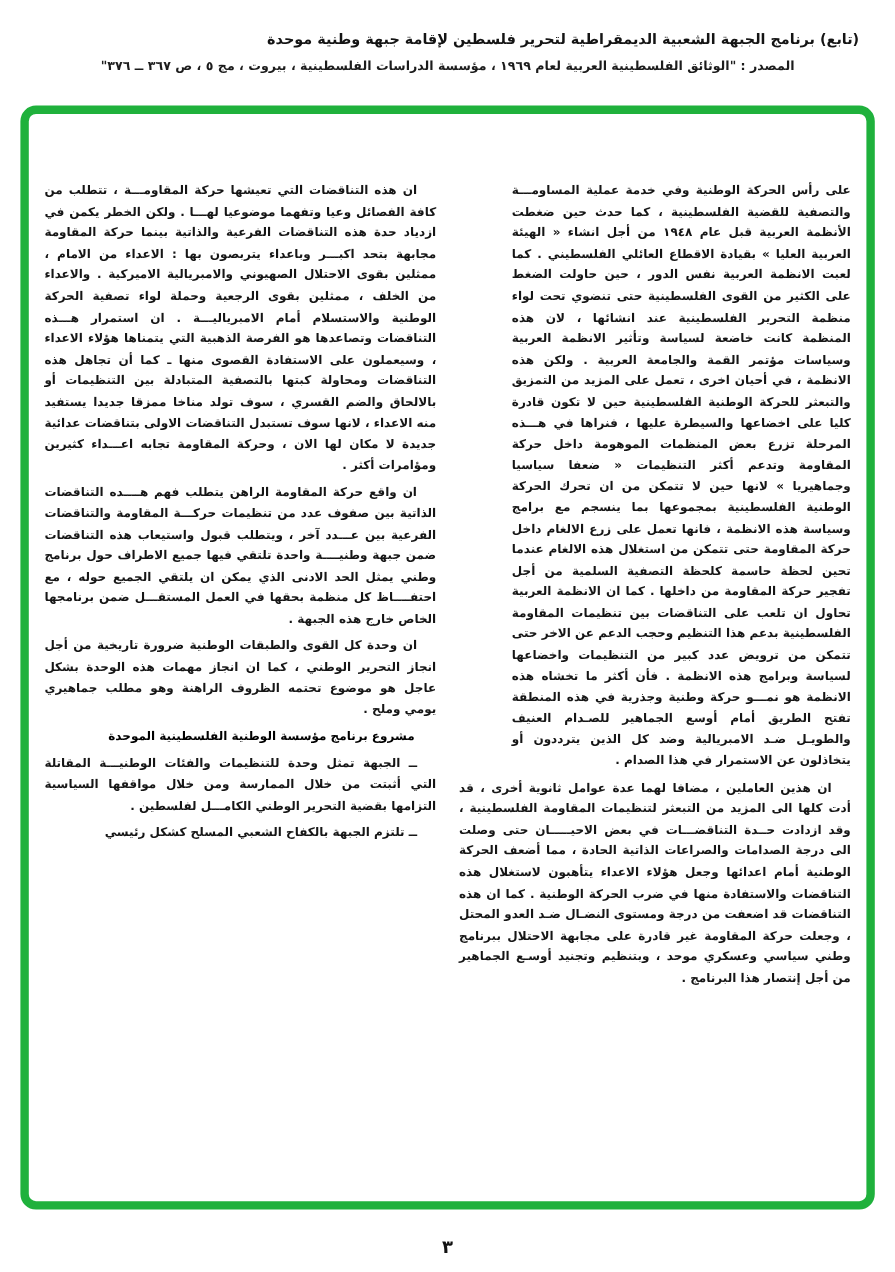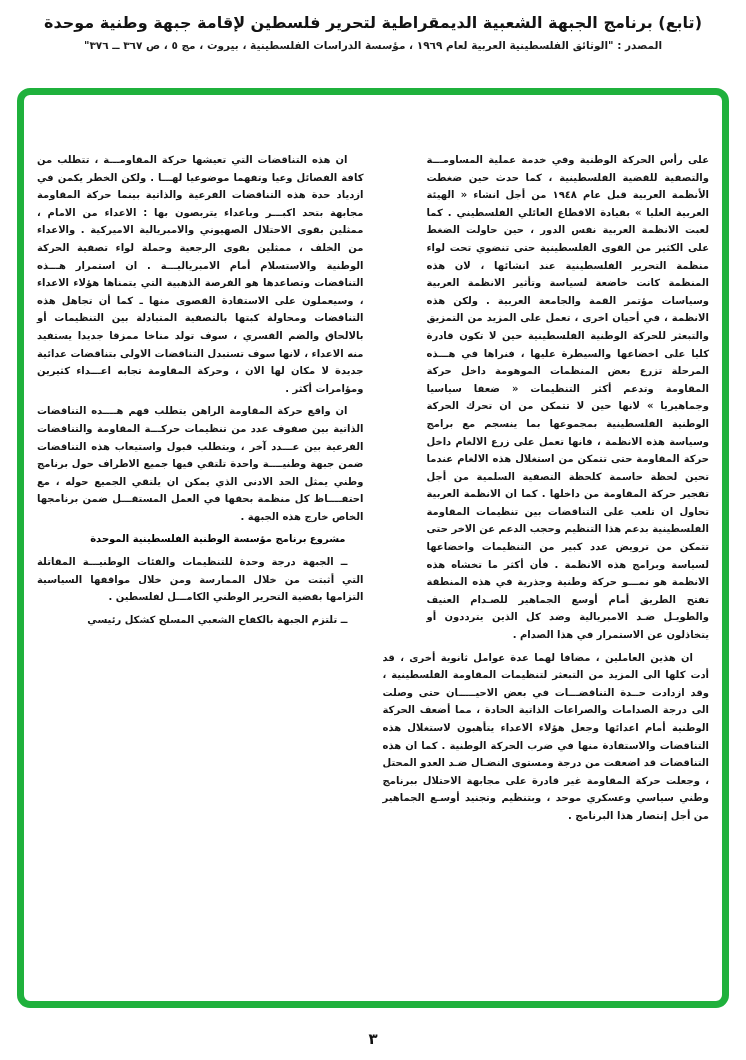--- a/index.html
+++ b/index.html
@@ -2,22 +2,22 @@
 <html lang="ar"><head>
 <meta charset="utf-8">
 <style>
   html,body{margin:0;padding:0;}
   body{
     width:746px;height:1060px;position:relative;background:#ffffff;
     font-family:"DejaVu Sans", sans-serif;color:#141414;overflow:hidden;
   }
   .header{direction:rtl;text-align:center;}
   .doc-title{
-    margin-top:12px;font-size:16px;font-weight:bold;line-height:22px;
-    padding:0 30px;letter-spacing:0;
+    margin-top:22px;font-size:12px;font-weight:bold;line-height:22px;
+    padding:0 30px;letter-spacing:0;text-align:right;
   }
   .doc-source{
     margin-top:5px;font-size:10.5px;font-weight:bold;color:#1c1c1c;
   }
   .frame{
     position:absolute;left:17px;top:88px;width:712px;height:920px;
     box-sizing:border-box;border:7px solid #1fb13c;border-radius:13px;
     background:#ffffff;
   }
   .cols{
@@ -48,22 +48,23 @@
 
 <div class="frame" style="border-color: rgb(31, 177, 60);">
   <div class="cols">
     <section class="col" id="col-right">
         <p class="para noindent">على رأس الحركة الوطنية وفي خدمة عملية المساومـــة والتصفية للقضية الفلسطينية ، كما حدث حين ضغطت الأنظمة العربية قبل عام ١٩٤٨ من أجل انشاء « الهيئة العربية العليا » بقيادة الاقطاع العائلي الفلسطيني . كما لعبت الانظمة العربية نفس الدور ، حين حاولت الضغط على الكثير من القوى الفلسطينية حتى تنضوي تحت لواء منظمة التحرير الفلسطينية عند انشائها ، لان هذه المنظمة كانت خاضعة لسياسة وتأثير الانظمة العربية وسياسات مؤتمر القمة والجامعة العربية . ولكن هذه الانظمة ، في أحيان اخرى ، تعمل على المزيد من التمزيق والتبعثر للحركة الوطنية الفلسطينية حين لا تكون قادرة كليا على اخضاعها والسيطرة عليها ، فنراها في هـــذه المرحلة تزرع بعض المنظمات الموهومة داخل حركة المقاومة وتدعم أكثر التنظيمات « ضعفا سياسيا وجماهيريا » لانها حين لا تتمكن من ان تحرك الحركة الوطنية الفلسطينية بمجموعها بما ينسجم مع برامج وسياسة هذه الانظمة ، فانها تعمل على زرع الالغام داخل حركة المقاومة حتى تتمكن من استغلال هذه الالغام عندما تحين لحظة حاسمة كلحظة التصفية السلمية من أجل تفجير حركة المقاومة من داخلها . كما ان الانظمة العربية تحاول ان تلعب على التناقضات بين تنظيمات المقاومة الفلسطينية بدعم هذا التنظيم وحجب الدعم عن الاخر حتى تتمكن من ترويض عدد كبير من التنظيمات واخضاعها لسياسة وبرامج هذه الانظمة . فأن أكثر ما تخشاه هذه الانظمة هو نمـــو حركة وطنية وجذرية في هذه المنطقة تفتح الطريق أمام أوسع الجماهير للصـدام العنيف والطويـل ضـد الامبريالية وضد كل الذين يترددون أو يتخاذلون عن الاستمرار في هذا الصدام .</p>
         <p class="para ">ان هذين العاملين ، مضافا لهما عدة عوامل ثانوية أخرى ، قد أدت كلها الى المزيد من التبعثر لتنظيمات المقاومة الفلسطينية ، وقد ازدادت حــدة التناقضـــات في بعض الاحيـــــان حتى وصلت الى درجة الصدامات والصراعات الذاتية الحادة ، مما أضعف الحركة الوطنية أمام اعدائها وجعل هؤلاء الاعداء يتأهبون لاستغلال هذه التناقضات والاستفادة منها في ضرب الحركة الوطنية . كما ان هذه التناقضات قد اضعفت من درجة ومستوى النضـال ضـد العدو المحتل ، وجعلت حركة المقاومة غير قادرة على مجابهة الاحتلال ببرنامج وطني سياسي وعسكري موحد ، وبتنظيم وتجنيد أوسـع الجماهير من أجل إنتصار هذا البرنامج .</p>
       </section>
     <section class="col" id="col-left">
         <p class="para ">ان هذه التناقضات التي تعيشها حركة المقاومـــة ، تتطلب من كافة الفصائل وعيا وتفهما موضوعيا لهـــا . ولكن الخطر يكمن في ازدياد حدة هذه التناقضات الفرعية والذاتية بينما حركة المقاومة مجابهة بتحد اكبـــر وباعداء يتربصون بها : الاعداء من الامام ، ممثلين بقوى الاحتلال الصهيوني والامبريالية الاميركية . والاعداء من الخلف ، ممثلين بقوى الرجعية وحملة لواء تصفية الحركة الوطنية والاستسلام أمام الامبرياليـــة . ان استمرار هـــذه التناقضات وتصاعدها هو الفرصة الذهبية التي يتمناها هؤلاء الاعداء ، وسيعملون على الاستفادة القصوى منها ـ كما أن تجاهل هذه التناقضات ومحاولة كبتها بالتصفية المتبادلة بين التنظيمات أو بالالحاق والضم القسري ، سوف تولد مناخا ممزقا جديدا يستفيد منه الاعداء ، لانها سوف تستبدل التناقضات الاولى بتناقضات عدائية جديدة لا مكان لها الان ، وحركة المقاومة تجابه اعـــداء كثيرين ومؤامرات أكثر .</p>
         <p class="para ">ان واقع حركة المقاومة الراهن يتطلب فهم هــــده التناقضات الذاتية بين صفوف عدد من تنظيمات حركـــة المقاومة والتناقضات الفرعية بين عـــدد آخر ، ويتطلب قبول واستيعاب هذه التناقضات ضمن جبهة وطنيــــة واحدة تلتقي فيها جميع الاطراف حول برنامج وطني يمثل الحد الادنى الذي يمكن ان يلتقي الجميع حوله ، مع احتفــــاظ كل منظمة بحقها في العمل المستقـــل ضمن برنامجها الخاص خارج هذه الجبهة .</p>
+        <p class="para ">ان وحدة كل القوى والطبقات الوطنية ضرورة تاريخية من أجل انجاز التحرير الوطني ، كما ان انجاز مهمات هذه الوحدة بشكل عاجل هو موضوع تحتمه الظروف الراهنة وهو مطلب جماهيري يومي وملح .</p>
         <p class="para heading">مشروع برنامج مؤسسة الوطنية الفلسطينية الموحدة</p>
-        <p class="para ">ــ الجبهة درجة وحدة للتنظيمات والفئات الوطنيـــة المقاتلة التي أثبتت من خلال الممارسة ومن خلال مواقفها السياسية التزامها بقضية التحرير الوطني الكامـــل لفلسطين .</p>
+        <p class="para ">ــ الجبهة تمثل وحدة للتنظيمات والفئات الوطنيـــة المقاتلة التي أثبتت من خلال الممارسة ومن خلال مواقفها السياسية التزامها بقضية التحرير الوطني الكامـــل لفلسطين .</p>
         <p class="para ">ــ تلتزم الجبهة بالكفاح الشعبي المسلح كشكل رئيسي</p>
       </section>
   </div>
 </div>
 
 <footer class="footer">
   <span class="page-number">٣</span>
 </footer>
 
 </body></html>

